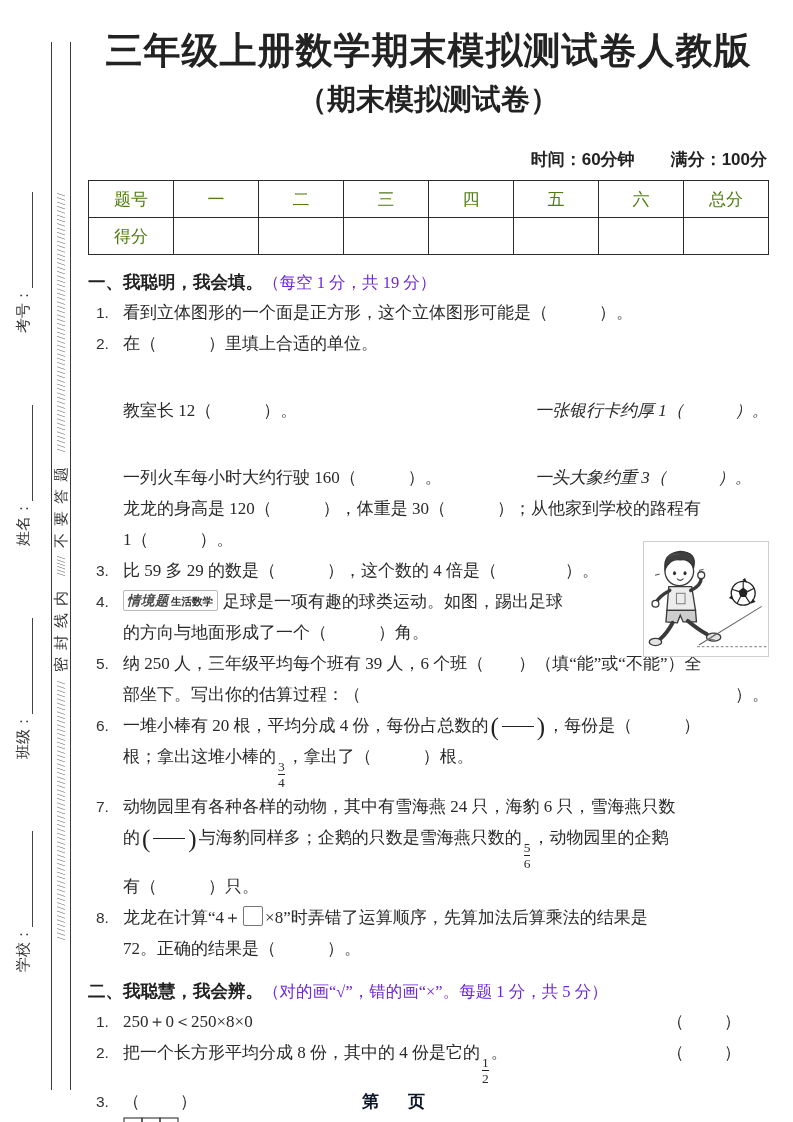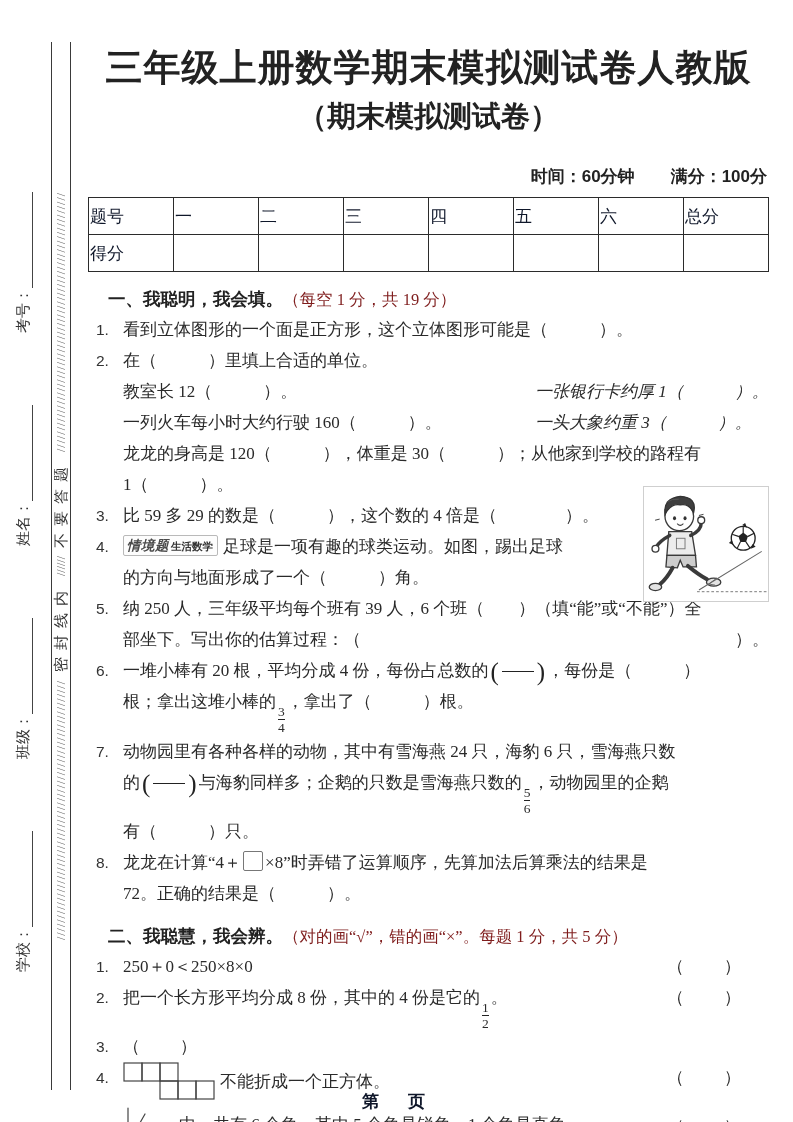--- a/index.html
+++ b/index.html
@@ -26,48 +26,48 @@
   }
   .seal-channel .slash{flex:1;overflow:hidden;white-space:nowrap;letter-spacing:1px;font-size:12px;color:#555;}
   .seal-channel .slash.lft{text-align:right;}
   .seal-channel .slash.rgt{text-align:left;}
   .seal-channel .stx{font-size:15px;letter-spacing:7px;margin:0 8px;color:#333;white-space:nowrap;}
   .seal-channel .smid{overflow:hidden;white-space:nowrap;font-size:12px;color:#555;}
   
   .content{position:absolute;left:88px;top:28px;width:681px;}
   .title{
     text-align:center;font-family:"Liberation Sans","DejaVu Sans",sans-serif;
-    font-weight:700;font-size:37px;line-height:1.25;letter-spacing:1px;white-space:nowrap;margin-top:17px;
+    font-weight:700;font-size:37px;line-height:1.25;letter-spacing:1px;white-space:nowrap;
   }
   .subtitle{
     text-align:center;font-family:Liberation Sans, sans-serif;
     font-weight:700;font-size:29px;margin-top:6px;white-space:nowrap;
   }
   .infoline{
     text-align:right;font-family:"Liberation Sans","DejaVu Sans",sans-serif;
     font-weight:700;font-size:17px;margin-top:28px;padding-right:2px;
   }
   .infoline .gap{display:inline-block;width:36px;}
   table.score{
     width:100%;border-collapse:collapse;table-layout:fixed;margin-top:9px;
     font-size:17px;
   }
   table.score td{
-    border:1.6px solid #2b2b2b;height:34px;text-align:left;
-    font-family:"Liberation Serif","DejaVu Serif",serif;color:#0f172a;
+    border:1.6px solid #2b2b2b;height:34px;text-align:center;
+    font-family:"Liberation Serif","DejaVu Serif",serif;color:#4d7c0f;
   }
   
   .sech{margin-top:13px;font-size:17.5px;line-height:29px;white-space:nowrap;}
-  .sech .hb{font-weight:700;font-family:"Liberation Sans","DejaVu Sans",sans-serif;margin-left:20px;}
-  .sech .note{font-weight:400;font-size:16.5px;color:#7f1d1d;}
+  .sech .hb{font-weight:700;font-family:"Liberation Sans","DejaVu Sans",sans-serif;}
+  .sech .note{font-weight:400;font-size:16.5px;color:#6d28d9;}
   .q{display:flex;padding-left:8px;font-size:17px;line-height:31px;color:#2a2a2a;}
   .qno{width:27px;flex-shrink:0;font-family:"Liberation Sans","DejaVu Sans",sans-serif;font-size:15.5px;color:#333;}
   .qbody{flex:1;}
   .qbody .ln{white-space:nowrap;}
-  .cols{display:flex;white-space:nowrap;}
+  .cols{display:flex;white-space:nowrap;margin-top:36px;}
   .cols .lft{width:412px;}
   .cols .rgt{flex:1;font-style:italic;}
   .spread{display:flex;justify-content:space-between;white-space:nowrap;align-items:center;}
   
   .jrow{display:flex;padding-left:8px;font-size:17px;line-height:31px;color:#2a2a2a;align-items:flex-start;}
   .jrow .jbody{flex:1;white-space:nowrap;}
   .jrow .jp{flex-shrink:0;padding-right:26px;letter-spacing:2px;}
   
   .frac{display:inline-flex;flex-direction:column;text-align:center;vertical-align:-9px;line-height:1.05;font-size:13.5px;margin:0 2px;font-family:"Liberation Serif",serif;}
   .frac .den{border-top:1.2px solid #222;padding-top:1px;}

